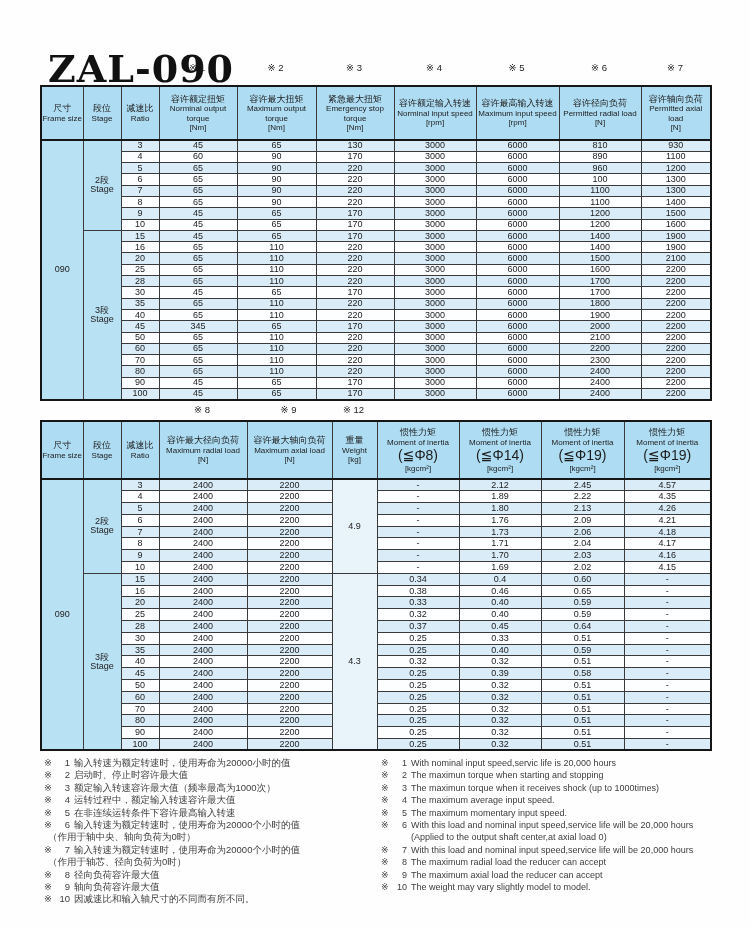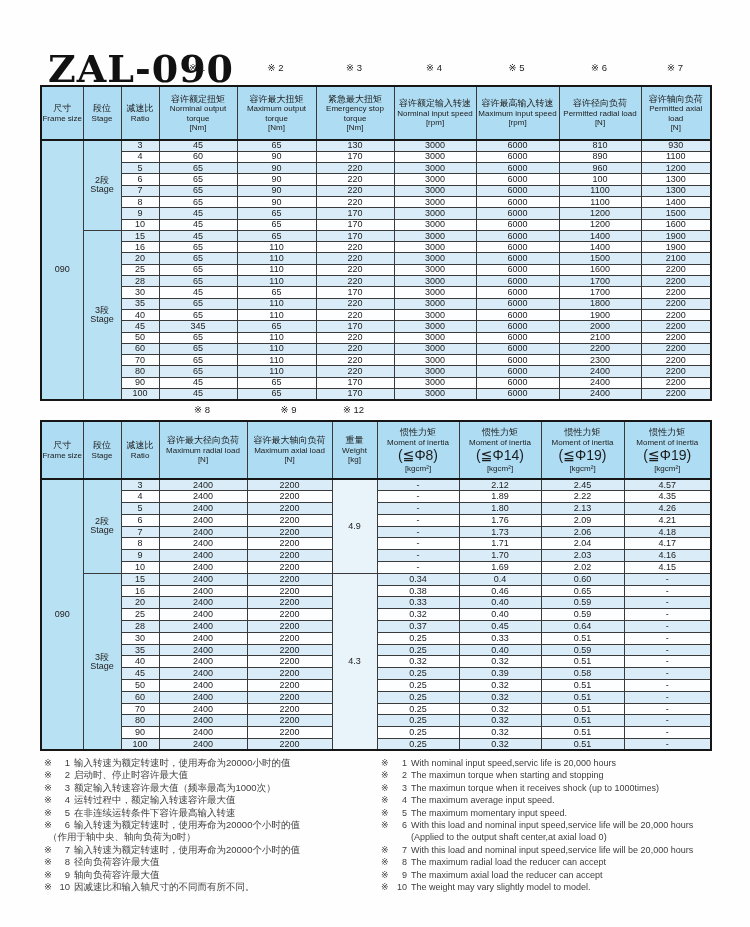--- a/index.html
+++ b/index.html
@@ -704,20 +704,23 @@
           <span class="fn-t">输入转速为额定转速时，使用寿命为20000个小时的值</span>
         </div>
         <div class="fn-line cont">
           <span class="fn-t">（作用于轴中央、轴向负荷为0时）</span>
         </div>
         <div class="fn-line">
           <span class="fn-m">※</span>
           <span class="fn-n">7</span>
           <span class="fn-t">输入转速为额定转速时，使用寿命为20000个小时的值</span>
         </div>
+        <div class="fn-line cont">
+          <span class="fn-t">（作用于轴芯、径向负荷为0时）</span>
+        </div>
         <div class="fn-line">
           <span class="fn-m">※</span>
           <span class="fn-n">8</span>
           <span class="fn-t">径向负荷容许最大值</span>
         </div>
         <div class="fn-line">
           <span class="fn-m">※</span>
           <span class="fn-n">9</span>
           <span class="fn-t">轴向负荷容许最大值</span>
         </div>

